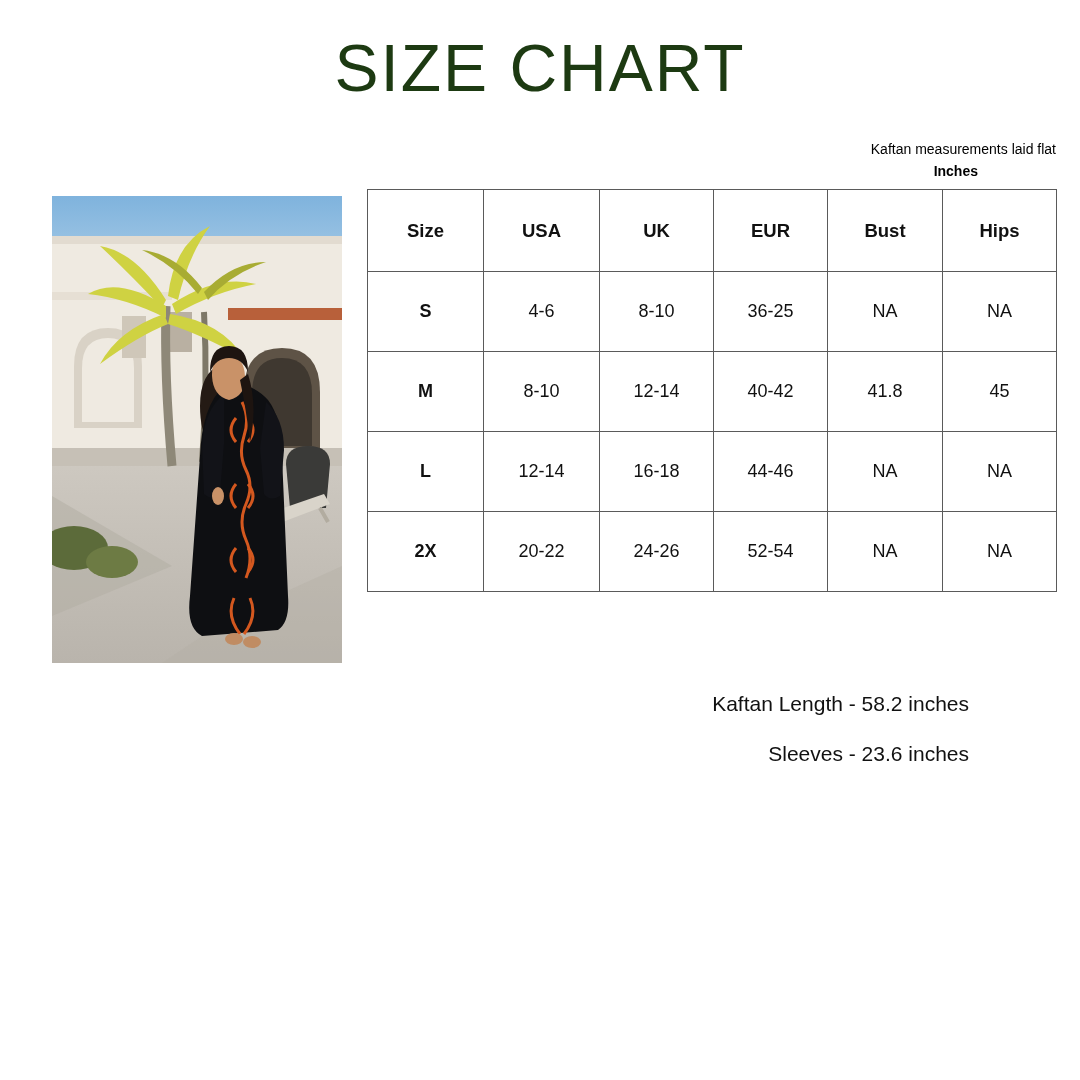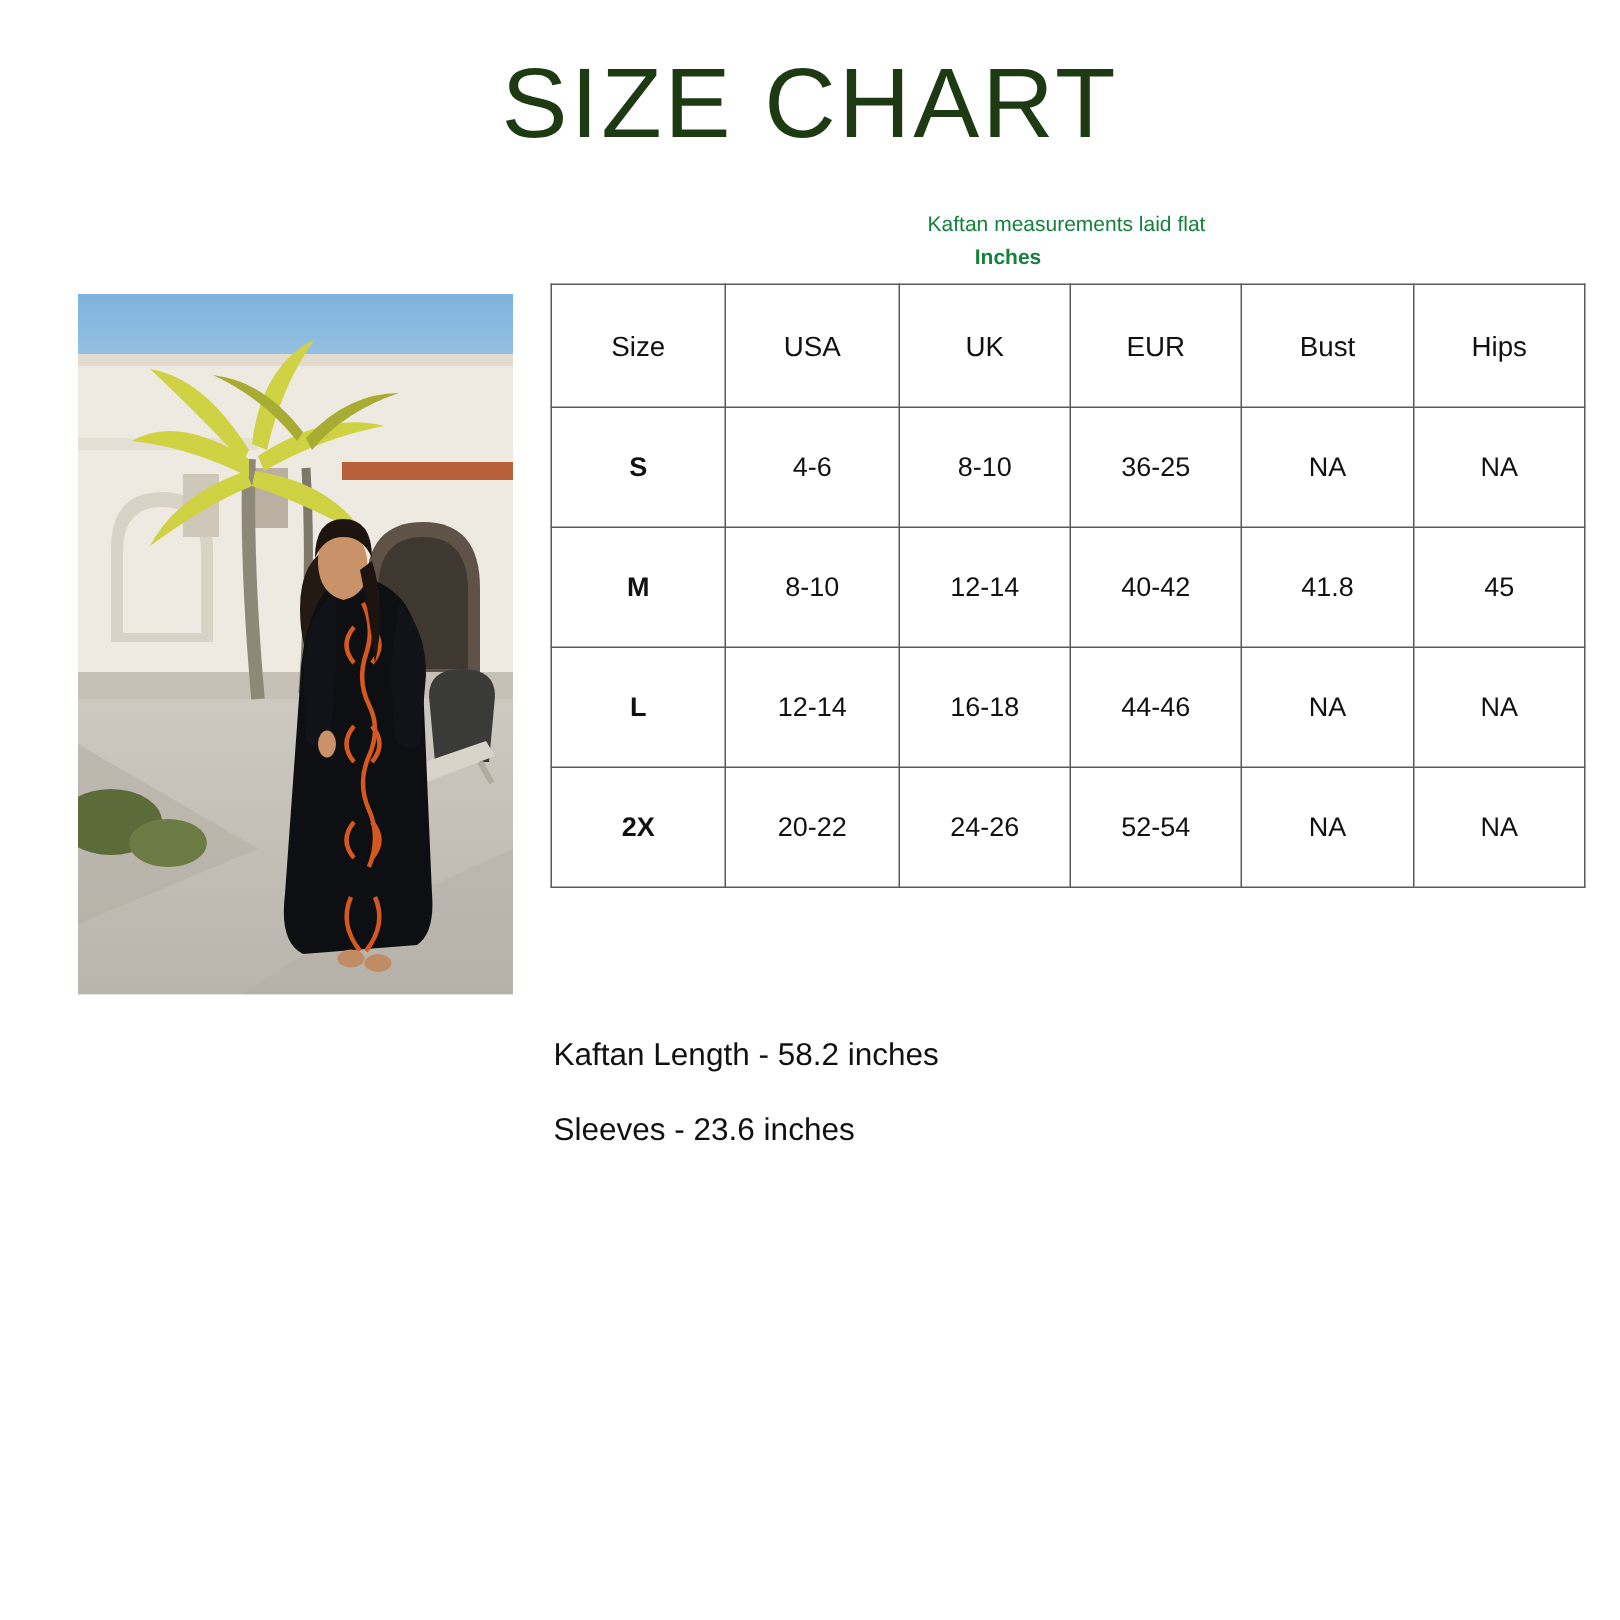--- a/index.html
+++ b/index.html
@@ -35,23 +35,23 @@
     font-family: "Liberation Sans", sans-serif;
     font-weight: 400;
   }
 
   
   .table-caption {
     position: absolute;
     top: 139px;
     left: 366px;
     width: 690px;
-    text-align: center;
+    text-align: right;
     font-size: 14px;
-    color: #15803d;
+    color: #000000;
     line-height: 1.55;
   }
   .table-caption .flat {
     display: block;
   }
   .table-caption .units {
     display: block;
     font-weight: bold;
     padding-right: 78px;
   }
@@ -97,21 +97,21 @@
     border: 1px solid #5a5a5a;
     height: 79px;
     text-align: center;
     vertical-align: middle;
     font-size: 18px;
     font-weight: normal;
     color: #111;
     padding: 0;
   }
   .size-table thead th {
-    font-weight: normal;
+    font-weight: bold;
     font-size: 18.5px;
     height: 81px;
   }
   .size-table tbody td.size-cell {
     font-weight: bold;
   }
   .col-size { width: 116px; }
   .col-usa  { width: 116px; }
   .col-uk   { width: 114px; }
   .col-eur  { width: 114px; }
@@ -120,21 +120,21 @@
 
   
   .notes {
     position: absolute;
     left: 369px;
     top: 692px;
     width: 600px;
     font-size: 21px;
     color: #111;
   }
-  .notes .note-line { margin-bottom: 26px; }
+  .notes .note-line { margin-bottom: 26px; text-align: right; }
   .notes .note-italic {
     font-style: italic;
     padding-left: 6px;
   }
 </style>
 </head>
 <body>
 
 <div class="page">
 

